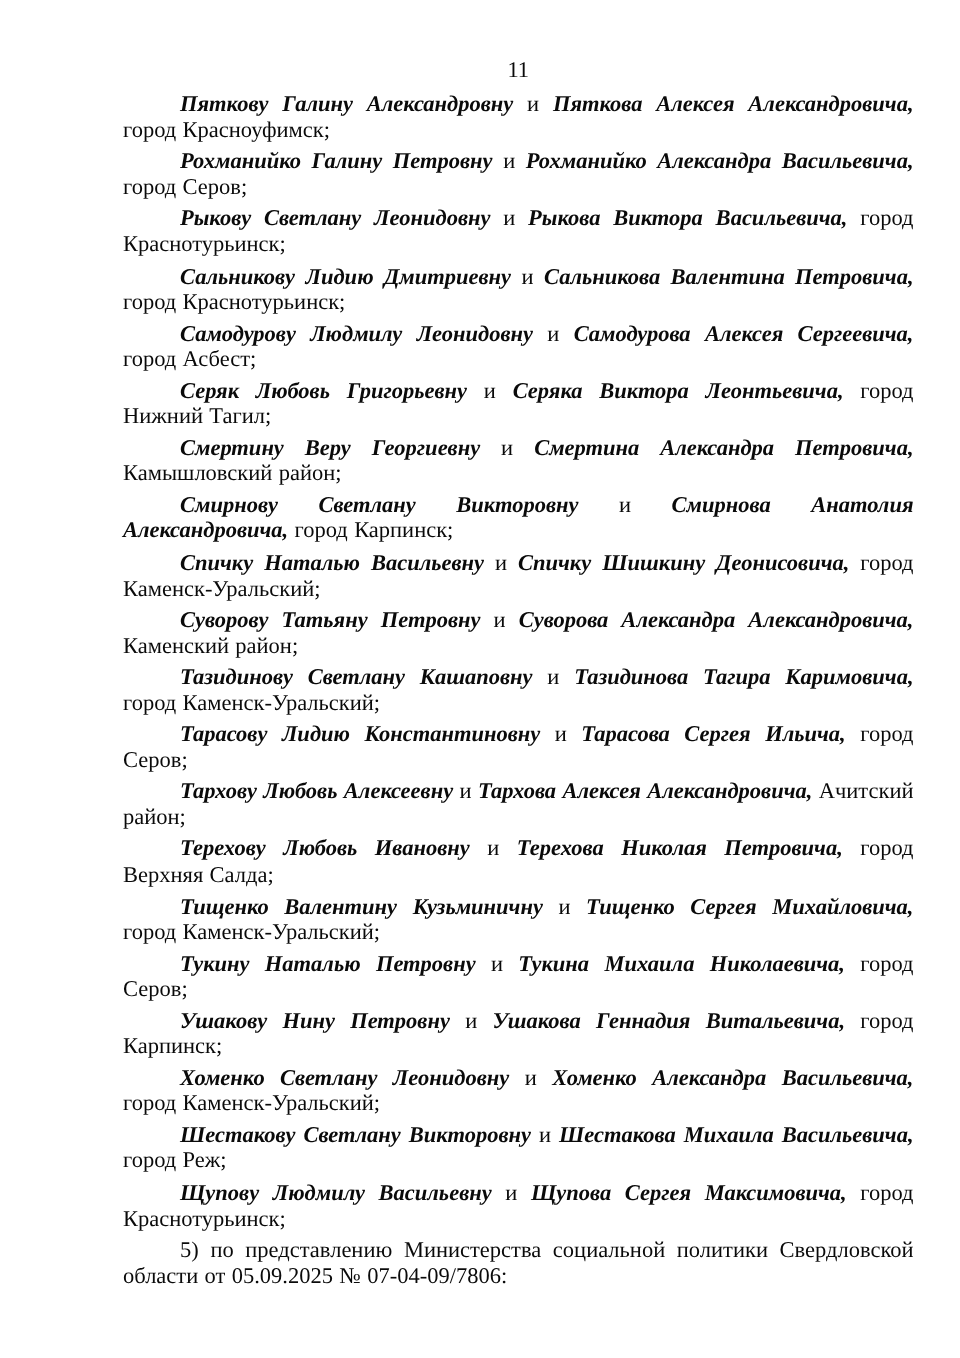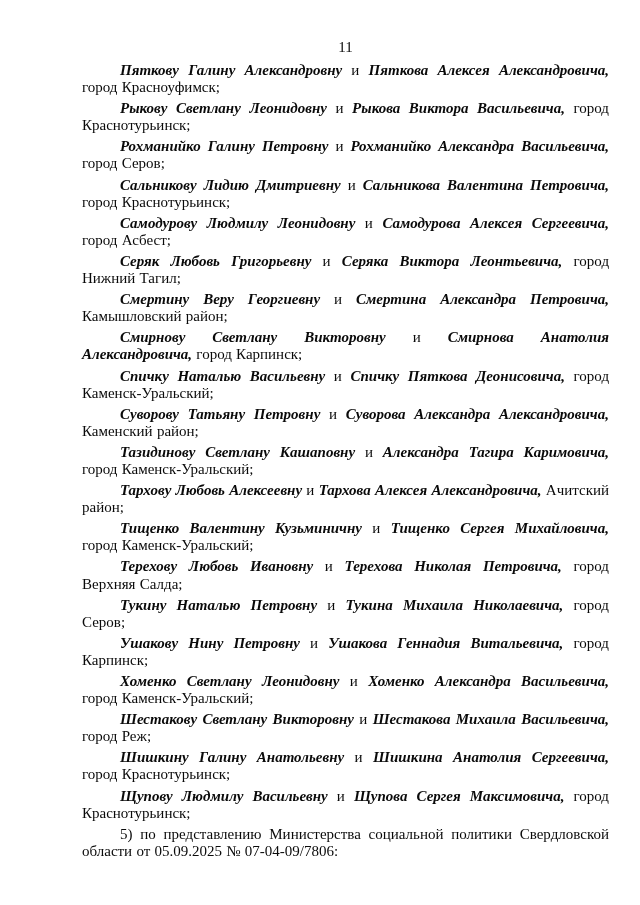--- a/index.html
+++ b/index.html
@@ -41,35 +41,35 @@
   }
 </style>
 </head>
 <body>
 
 <div class="page">
   <div class="page-number">11</div>
 
   <div>
       <p class="para"><span class="name">Пяткову Галину Александровну</span> и <span class="name">Пяткова Алексея Александровича,</span> город Красноуфимск;</p>
+      <p class="para"><span class="name">Рохманийко Галину Петровну</span> и <span class="name">Рохманийко Александра Васильевича,</span> город Серов;</p>
       <p class="para"><span class="name">Рыкову Светлану Леонидовну</span> и <span class="name">Рыкова Виктора Васильевича,</span> город Краснотурьинск;</p>
-      <p class="para"><span class="name">Рохманийко Галину Петровну</span> и <span class="name">Рохманийко Александра Васильевича,</span> город Серов;</p>
       <p class="para"><span class="name">Сальникову Лидию Дмитриевну</span> и <span class="name">Сальникова Валентина Петровича,</span> город Краснотурьинск;</p>
       <p class="para"><span class="name">Самодурову Людмилу Леонидовну</span> и <span class="name">Самодурова Алексея Сергеевича,</span> город Асбест;</p>
       <p class="para"><span class="name">Серяк Любовь Григорьевну</span> и <span class="name">Серяка Виктора Леонтьевича,</span> город Нижний Тагил;</p>
       <p class="para"><span class="name">Смертину Веру Георгиевну</span> и <span class="name">Смертина Александра Петровича,</span> Камышловский район;</p>
       <p class="para"><span class="name">Смирнову Светлану Викторовну</span> и <span class="name">Смирнова Анатолия Александровича,</span> город Карпинск;</p>
-      <p class="para"><span class="name">Спичку Наталью Васильевну</span> и <span class="name">Спичку Пяткова Деонисовича,</span> город Каменск-Уральский;</p>
+      <p class="para"><span class="name">Спичку Наталью Васильевну</span> и <span class="name">Спичку Шишкину Деонисовича,</span> город Каменск-Уральский;</p>
       <p class="para"><span class="name">Суворову Татьяну Петровну</span> и <span class="name">Суворова Александра Александровича,</span> Каменский район;</p>
-      <p class="para"><span class="name">Тазидинову Светлану Кашаповну</span> и <span class="name">Александра Тагира Каримовича,</span> город Каменск-Уральский;</p>
+      <p class="para"><span class="name">Тазидинову Светлану Кашаповну</span> и <span class="name">Тазидинова Тагира Каримовича,</span> город Каменск-Уральский;</p>
+      <p class="para"><span class="name">Тарасову Лидию Константиновну</span> и <span class="name">Тарасова Сергея Ильича,</span> город Серов;</p>
       <p class="para"><span class="name">Тархову Любовь Алексеевну</span> и <span class="name">Тархова Алексея Александровича,</span> Ачитский район;</p>
+      <p class="para"><span class="name">Терехову Любовь Ивановну</span> и <span class="name">Терехова Николая Петровича,</span> город Верхняя Салда;</p>
       <p class="para"><span class="name">Тищенко Валентину Кузьминичну</span> и <span class="name">Тищенко Сергея Михайловича,</span> город Каменск-Уральский;</p>
-      <p class="para"><span class="name">Терехову Любовь Ивановну</span> и <span class="name">Терехова Николая Петровича,</span> город Верхняя Салда;</p>
       <p class="para"><span class="name">Тукину Наталью Петровну</span> и <span class="name">Тукина Михаила Николаевича,</span> город Серов;</p>
       <p class="para"><span class="name">Ушакову Нину Петровну</span> и <span class="name">Ушакова Геннадия Витальевича,</span> город Карпинск;</p>
       <p class="para"><span class="name">Хоменко Светлану Леонидовну</span> и <span class="name">Хоменко Александра Васильевича,</span> город Каменск-Уральский;</p>
       <p class="para"><span class="name">Шестакову Светлану Викторовну</span> и <span class="name">Шестакова Михаила Васильевича,</span> город Реж;</p>
-      <p class="para"><span class="name">Шишкину Галину Анатольевну</span> и <span class="name">Шишкина Анатолия Сергеевича,</span> город Краснотурьинск;</p>
       <p class="para"><span class="name">Щупову Людмилу Васильевну</span> и <span class="name">Щупова Сергея Максимовича,</span> город Краснотурьинск;</p>
     </div>
 
   <p class="para"><span>5) по представлению Министерства социальной политики Свердловской области от 05.09.2025 № 07-04-09/7806:</span></p>
 </div>
 
 </body></html>

